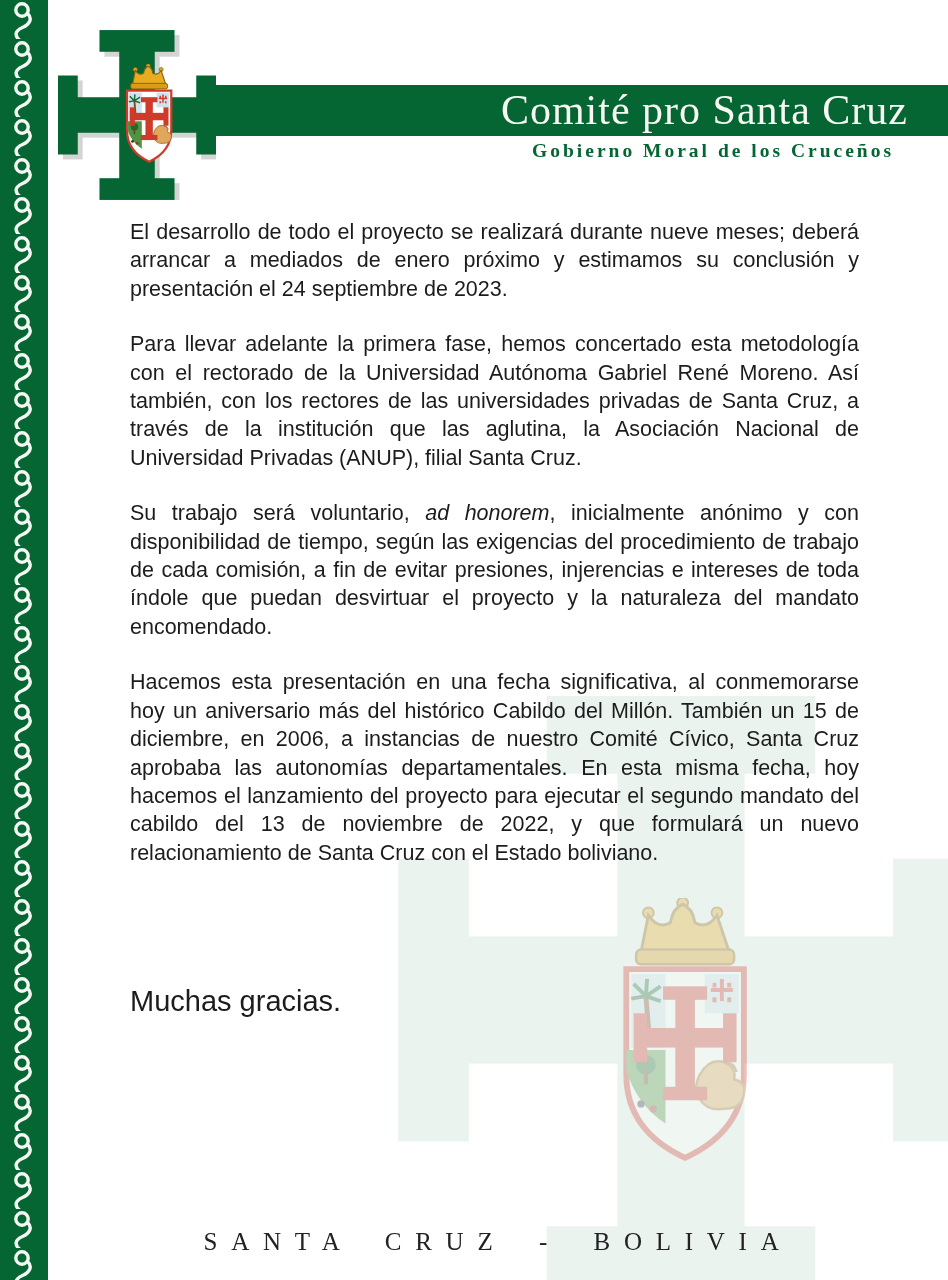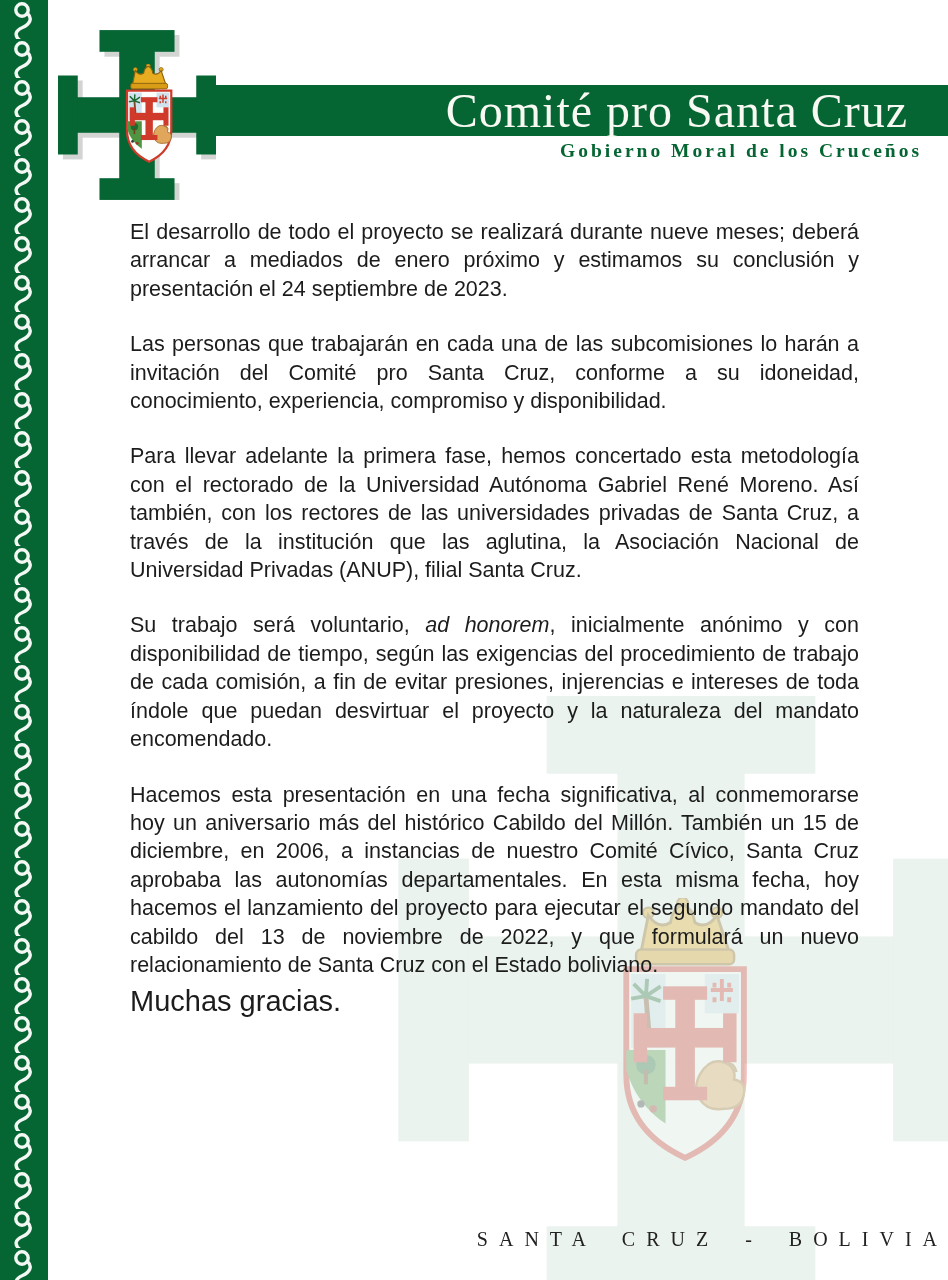--- a/index.html
+++ b/index.html
@@ -18,26 +18,26 @@
   .logo-cross { position: absolute; left: 0; top: 0; }
   .logo-coat  { position: absolute; left: 56px; top: 34px; }
   
   .band {
     position: absolute; left: 214px; top: 85px; width: 734px; height: 51px;
     background: var(--green, #066633);
   }
   .band-title {
     display: block; text-align: right; padding-right: 40px;
     font-family: "Liberation Serif", serif;
-    font-size: 48px; line-height: 51px; letter-spacing: 1px;
+    font-size: 42px; line-height: 51px; letter-spacing: 1px;
     color: var(--title-text, #f8f9f3); white-space: nowrap;
   }
   .subtitle {
     position: absolute; left: 214px; top: 140px; width: 734px;
-    text-align: right; padding-right: 26px; box-sizing: border-box;
+    text-align: right; padding-right: 54px; box-sizing: border-box;
     font-family: "Liberation Serif", serif; font-weight: bold;
     font-size: 19.5px; letter-spacing: 3px;
     color: var(--green, #066633); white-space: nowrap;
   }
   
   .wm-cross { position: absolute; left: 398px; top: 696px; opacity: 0.075; }
   .wm-coat  { position: absolute; left: 592px; top: 898px; opacity: 0.30; }
   
   .letter {
     position: absolute; left: 130px; top: 218px; width: 736px;
@@ -50,22 +50,22 @@
     position: absolute; left: 130px; top: 985px; width: 736px;
     font-size: 29px; color: var(--body-text, #1c1c1c);
   }
   .dateline {
     position: absolute; left: 130px; top: 1036px; width: 736px;
     text-align: right; font-size: 21.5px; color: var(--body-text, #1c1c1c);
   }
   
   .footer {
     position: absolute; left: 48px; top: 1228px; width: 900px;
-    text-align: right; font-family: "Liberation Serif", serif;
-    font-size: 20px; letter-spacing: 0.55em; word-spacing: 0.5em;
+    text-align: center; font-family: "Liberation Serif", serif;
+    font-size: 25px; letter-spacing: 0.55em; word-spacing: 0.5em;
     color: var(--footer-text, #222222); white-space: nowrap;
   }
   .hidden-defs { position: absolute; width: 0; height: 0; overflow: hidden; }
 </style>
 </head>
 <body>
 
 <div class="page">
 
   <svg class="hidden-defs" aria-hidden="true">
@@ -147,21 +147,20 @@
     </svg>
   </div>
 
   <div class="band">
     <span class="band-title">Comité pro Santa Cruz</span>
   </div>
   <div class="subtitle">Gobierno Moral de los Cruceños</div>
 
   <div class="letter">
       <p><span>El desarrollo de todo el proyecto se realizará durante nueve meses; deberá arrancar a mediados de enero próximo y estimamos su conclusión y presentación el 24 septiembre de 2023.</span></p>
-      <p><span>Las personas que trabajarán en cada una de las subcomisiones lo harán a invitación del Comité pro Santa Cruz, conforme a su idoneidad, conocimiento, experiencia, compromiso y disponibilidad.</span></p>
       <p><span>Para llevar adelante la primera fase, hemos concertado esta metodología con el rectorado de la Universidad Autónoma Gabriel René Moreno. Así también, con los rectores de las universidades privadas de Santa Cruz, a través de la institución que las aglutina, la Asociación Nacional de Universidad Privadas (ANUP), filial Santa Cruz.</span></p>
       <p><span>Su trabajo será voluntario, </span><em>ad honorem</em><span>, inicialmente anónimo y con disponibilidad de tiempo, según las exigencias del procedimiento de trabajo de cada comisión, a fin de evitar presiones, injerencias e intereses de toda índole que puedan desvirtuar el proyecto y la naturaleza del mandato encomendado.</span></p>
       <p><span>Hacemos esta presentación en una fecha significativa, al conmemorarse hoy un aniversario más del histórico Cabildo del Millón. También un 15 de diciembre, en 2006, a instancias de nuestro Comité Cívico, Santa Cruz aprobaba las autonomías departamentales. En esta misma fecha, hoy hacemos el lanzamiento del proyecto para ejecutar el segundo mandato del cabildo del 13 de noviembre de 2022, y que formulará un nuevo relacionamiento de Santa Cruz con el Estado boliviano.</span></p>
     </div>
 
   <div class="closing">Muchas gracias.</div>
 
   <div class="footer">SANTA CRUZ - BOLIVIA</div>
 
 </div>

